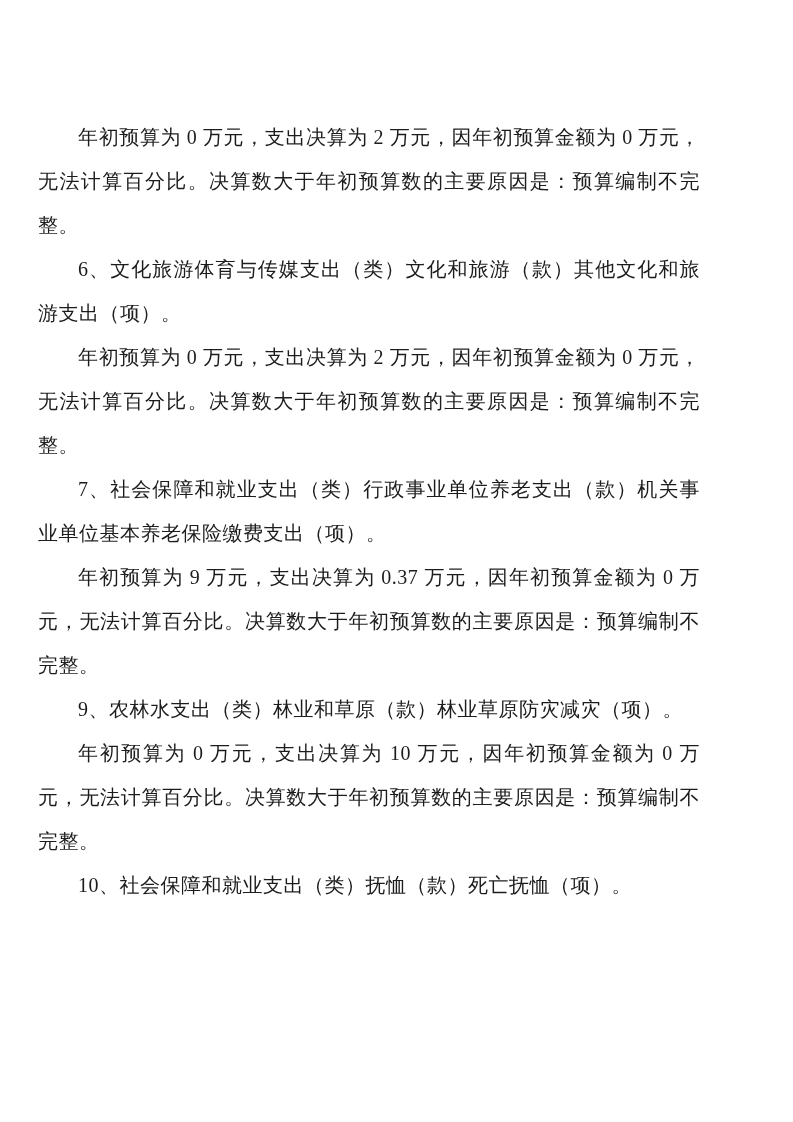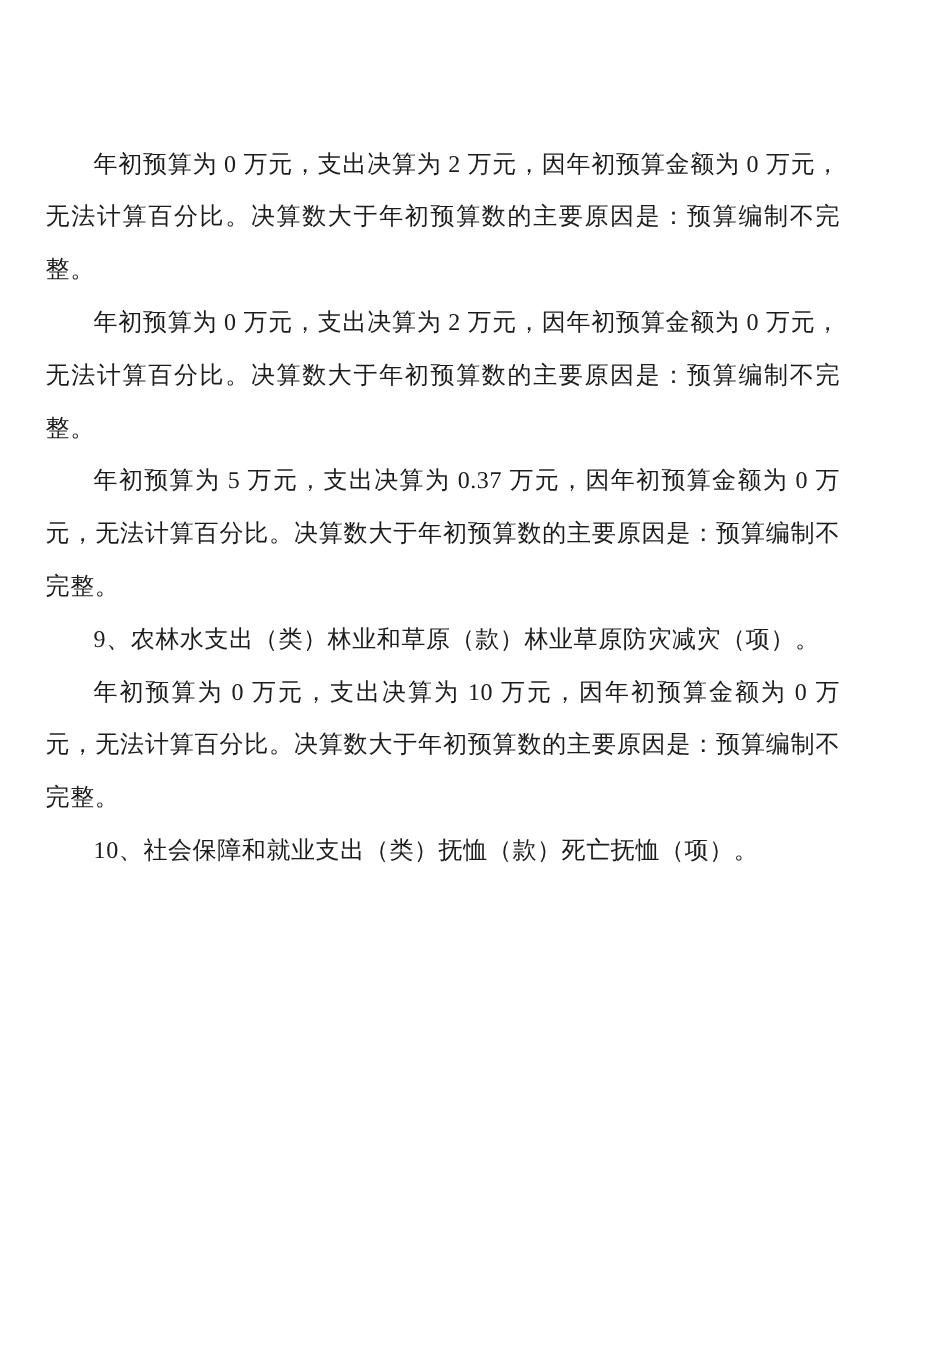--- a/index.html
+++ b/index.html
@@ -29,19 +29,21 @@
     text-justify: inter-character;
     letter-spacing: 0.5px;
     word-break: break-all;
   }
 </style>
 </head>
 <body>
 
 <div class="page">
   <p>年初预算为 0 万元，支出决算为 2 万元，因年初预算金额为 0 万元，无法计算百分比。决算数大于年初预算数的主要原因是：预算编制不完整。</p>
+  <p>6、文化旅游体育与传媒支出（类）文化和旅游（款）其他文化和旅游支出（项）。</p>
   <p>年初预算为 0 万元，支出决算为 2 万元，因年初预算金额为 0 万元，无法计算百分比。决算数大于年初预算数的主要原因是：预算编制不完整。</p>
-  <p>年初预算为 5 万元，支出决算为 0.37 万元，因年初预算金额为 0 万元，无法计算百分比。决算数大于年初预算数的主要原因是：预算编制不完整。</p>
+  <p>7、社会保障和就业支出（类）行政事业单位养老支出（款）机关事业单位基本养老保险缴费支出（项）。</p>
+  <p>年初预算为 9 万元，支出决算为 0.37 万元，因年初预算金额为 0 万元，无法计算百分比。决算数大于年初预算数的主要原因是：预算编制不完整。</p>
   <p>9、农林水支出（类）林业和草原（款）林业草原防灾减灾（项）。</p>
   <p>年初预算为 0 万元，支出决算为 10 万元，因年初预算金额为 0 万元，无法计算百分比。决算数大于年初预算数的主要原因是：预算编制不完整。</p>
   <p>10、社会保障和就业支出（类）抚恤（款）死亡抚恤（项）。</p>
 
 </div>
 
 </body></html>

